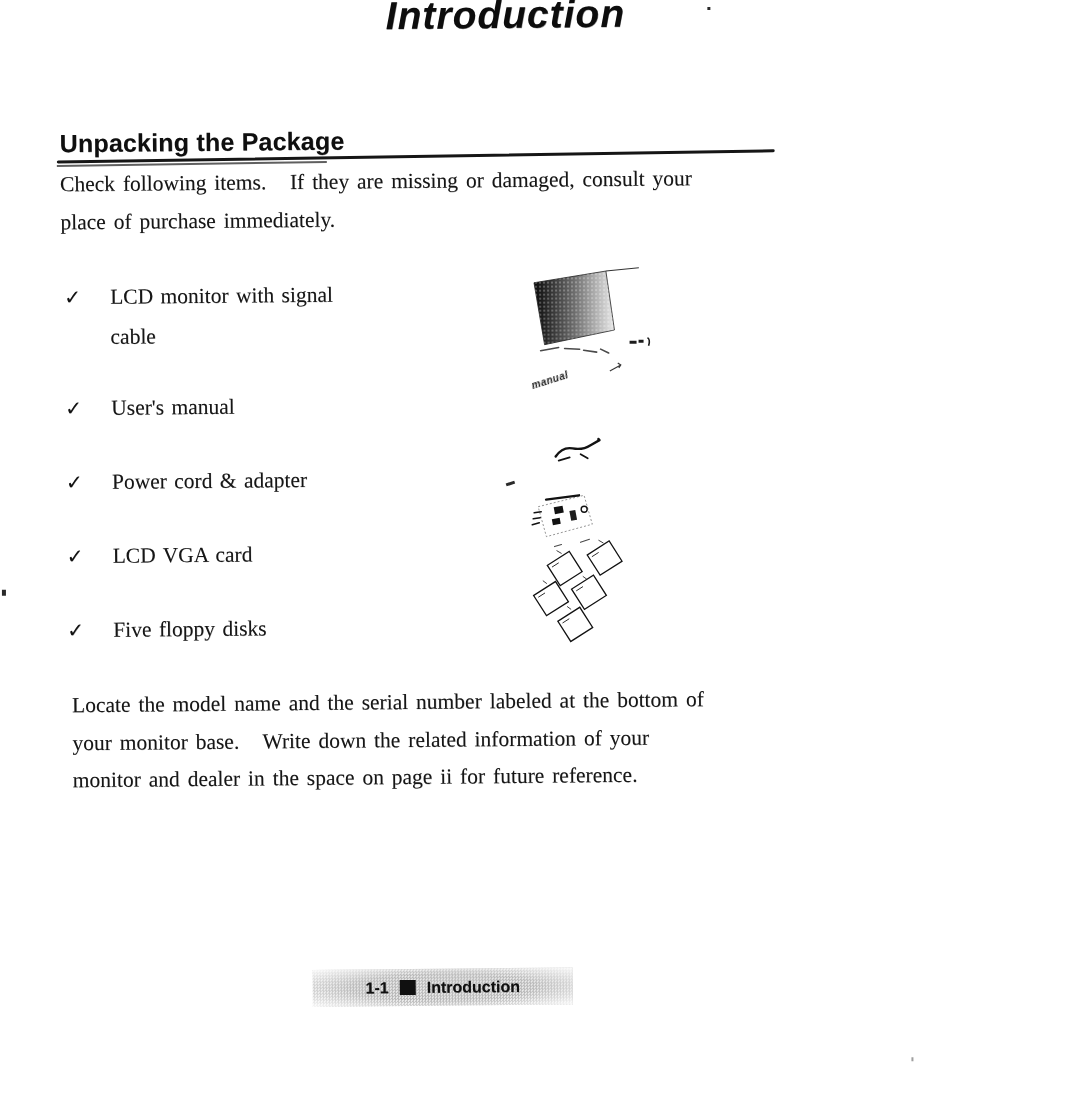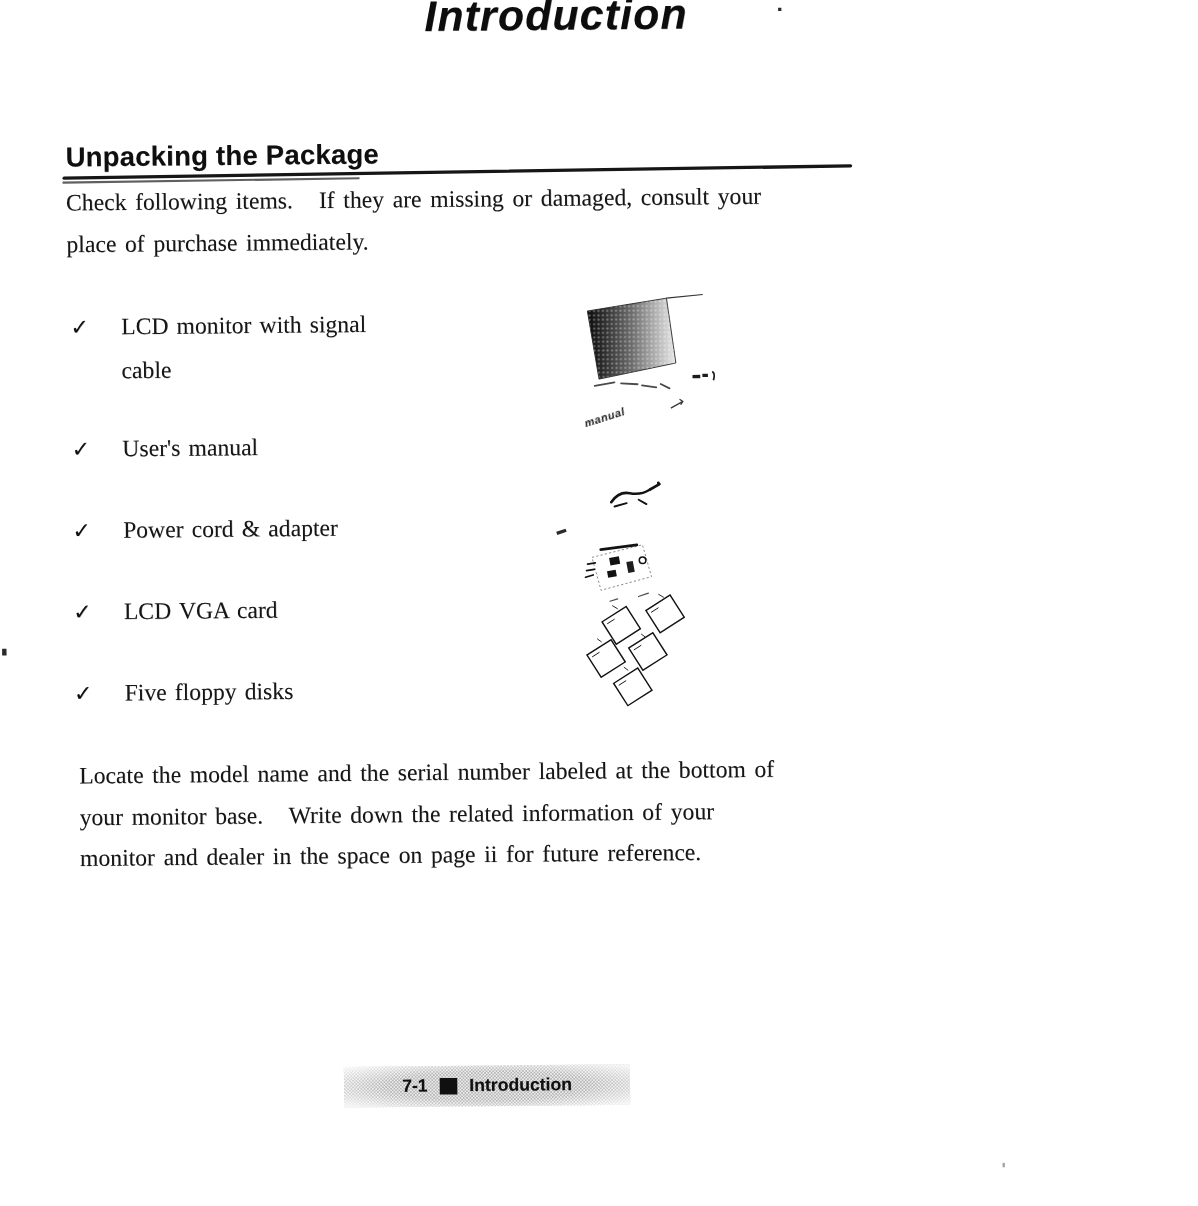--- a/index.html
+++ b/index.html
@@ -175,21 +175,21 @@
         </g>
       </g>
       <path d="M72,4 l5,3 M30,14 l5,3 M16,44 l4,3 M56,40 l4,3 M40,70 l4,3" stroke="#2c2c2c" stroke-width="0.9" fill="none"></path>
     </svg>
 
     <div class="para closing">Locate the model name and the serial number labeled at the bottom of
 your monitor base.   Write down the related information of your
 monitor and dealer in the space on page ii for future reference.</div>
 
     <div class="footer-band">
-      <span class="footer-text">7-1</span>
+      <span class="footer-text">1-1</span>
       <span class="footer-square"></span>
       <span class="footer-text">Introduction</span>
     </div>
 
     <div class="speck" style="left:1px; top:586px; width:4px; height:6px;"></div>
     <div class="speck" style="left:712px; top:10px; width:3px; height:3px;"></div>
     <div class="speck" style="left:906px; top:1062px; width:2px; height:4px; opacity:.45;"></div>
   </div>
 </div>
 

